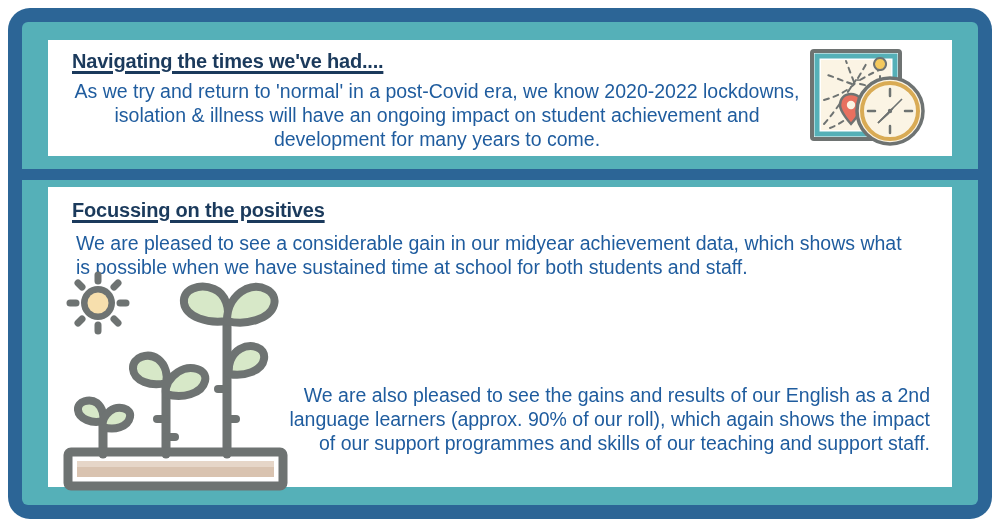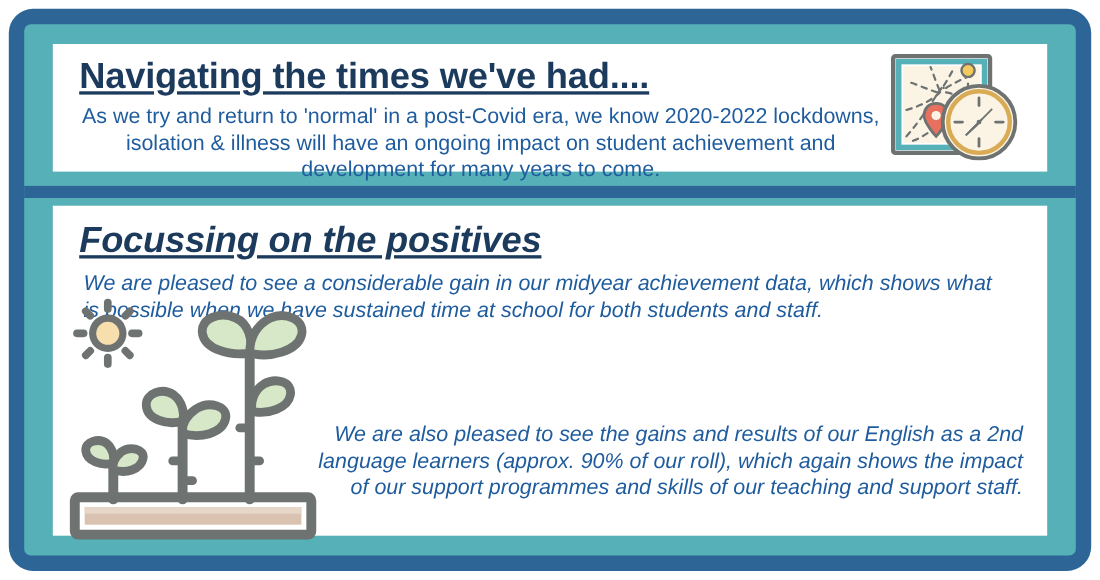--- a/index.html
+++ b/index.html
@@ -45,21 +45,21 @@
     left: 0; right: 0;
     top: 147px;
     height: 11px;
     background: #2c6596;
   }
 
   
   .heading {
     color: #1b3a5c;
     font-weight: bold;
-    font-size: 33px;
+    font-size: 20px;
     letter-spacing: -0.2px;
     text-decoration: underline;
     text-decoration-thickness: 3px;
     text-underline-offset: 3px;
     white-space: nowrap;
   }
   .body-text {
     color: #1f5c9e;
     font-size: 19.5px;
     line-height: 1.22;
@@ -79,21 +79,20 @@
     position: absolute;
     right: 18px; top: 6px;
     width: 140px; height: 106px;
   }
 
   
   .bottom-inner {
     position: relative;
     height: 100%;
     padding: 12px 16px 0 0;
-    font-style: italic;
   }
   .bottom-heading { margin-left: 24px; margin-bottom: 10px; }
 
   .para-1 {
     margin: 0 22px 17px 28px;
     text-align: left;
   }
   .para-2 {
     position: absolute;
     left: 240px; right: 22px;

